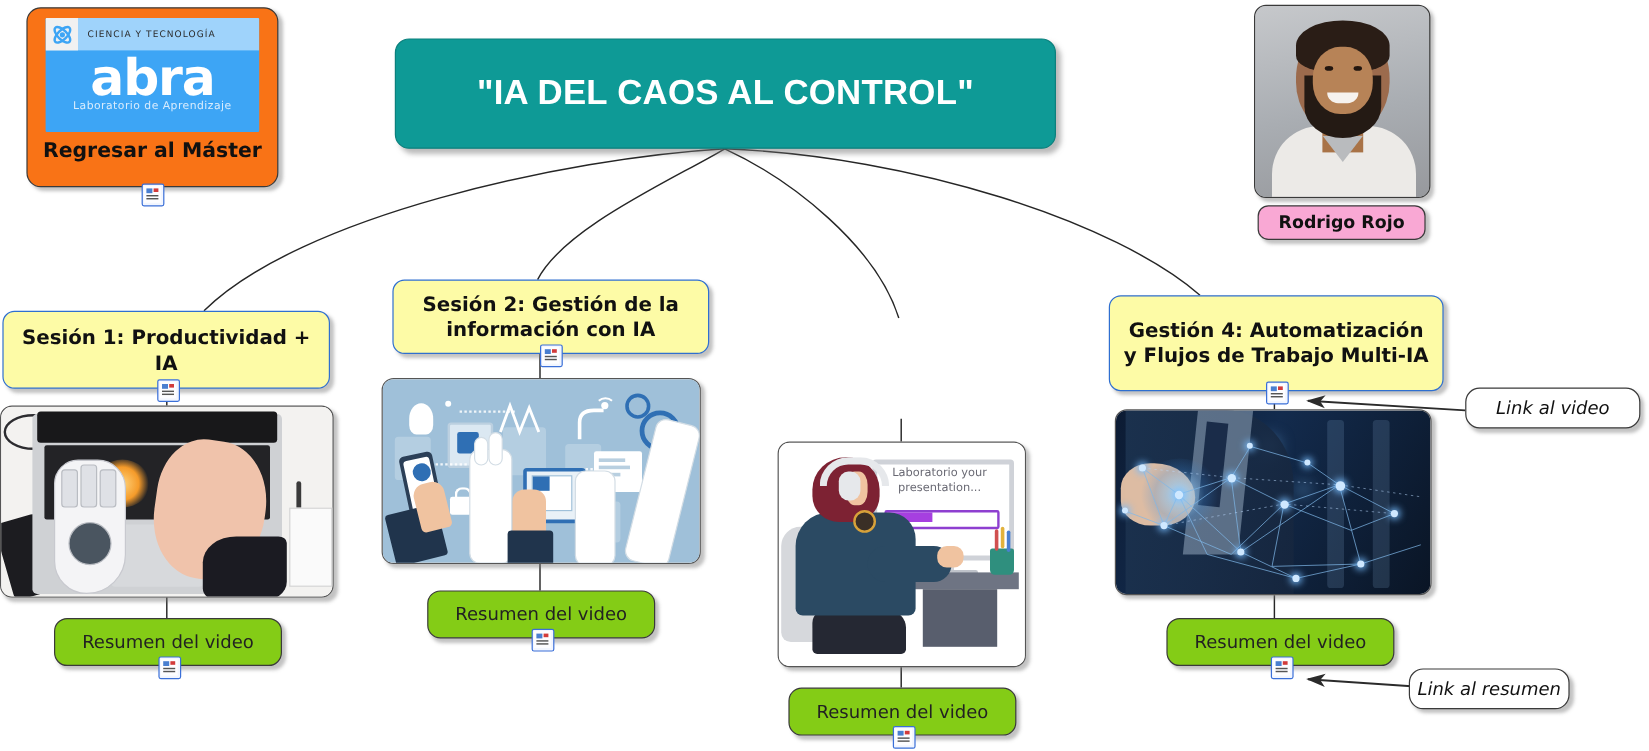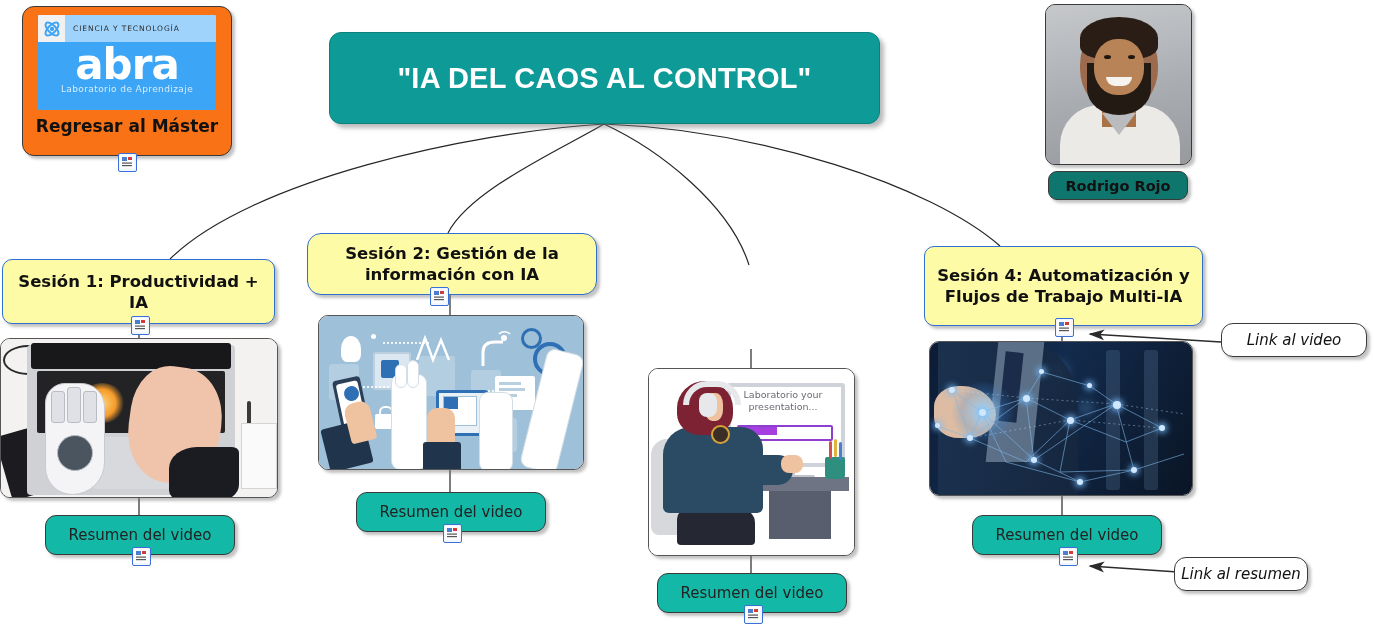--- a/index.html
+++ b/index.html
@@ -66,53 +66,53 @@
     color:#ffffff;font-weight:bold;font-size:29px;letter-spacing:.2px;
     font-family:"Liberation Sans","DejaVu Sans",sans-serif;
   }
 
   
   #photo-card{left:1045px;top:4px;width:147px;height:161px;border-radius:10px;
     overflow:hidden;padding:0;background:#b9bcc0;}
   #photo-card .ph{width:100%;height:100%;position:relative;overflow:hidden;}
   #name-badge{
     left:1048px;top:171px;width:140px;height:29px;
-    background:#0f766e;border:1.4px solid #3a3a3a;border-radius:9px;
+    background:#f9a8d4;border:1.4px solid #3a3a3a;border-radius:9px;
     box-shadow:3px 3px 3px rgba(120,120,120,.45);
     display:flex;align-items:center;justify-content:center;
   }
   #name-badge .t{font-weight:bold;font-size:14.5px;color:#111;}
 
   
   .sbox{
     background:#fdfba6;border:1.4px solid #2f6fd0;border-radius:10px;
     box-shadow:3px 3px 3px rgba(120,120,120,.45);
     display:flex;align-items:center;justify-content:center;text-align:center;
   }
   .sbox .t{
     font-weight:bold;font-size:16.5px;color:#111;line-height:21px;padding:0 8px;
   }
   #s1box{left:2px;top:259px;width:273px;height:65px;}
-  #s2box{left:307px;top:233px;width:290px;height:62px;border-radius:14px;}
+  #s2box{left:327px;top:233px;width:264px;height:62px;}
   #s3box{left:624px;top:265px;width:250px;height:84px;}
   #s4box{left:924px;top:246px;width:279px;height:80px;}
 
   
   .imgcard{
     border:1.2px solid #555;border-radius:10px;overflow:hidden;
     box-shadow:3px 3px 3px rgba(120,120,120,.45);background:#fff;
   }
   #s1img{left:0px;top:338px;width:278px;height:160px;}
   #s2img{left:318px;top:315px;width:266px;height:155px;}
   #s3img{left:648px;top:368px;width:207px;height:188px;}
   #s4img{left:929px;top:341px;width:264px;height:155px;}
 
   
   .rbox{
-    background:#14b8a6;border:1.4px solid #3a3a3a;border-radius:11px;
+    background:#84cc16;border:1.4px solid #3a3a3a;border-radius:11px;
     box-shadow:3px 3px 3px rgba(120,120,120,.45);
     display:flex;align-items:center;justify-content:center;
   }
   .rbox .t{font-size:15px;color:#222;}
   #r1{left:45px;top:515px;width:190px;height:40px;}
   #r2{left:356px;top:492px;width:190px;height:40px;}
   #r3{left:657px;top:573px;width:190px;height:40px;}
   #r4{left:972px;top:515px;width:190px;height:40px;}
 
   
@@ -454,21 +454,21 @@
         <rect x="1" y="1" width="14" height="14" fill="#fdfdff"></rect>
         <rect x="3" y="3" width="5" height="4" fill="#4a7fd0"></rect>
           <rect x="9" y="3" width="4" height="3" fill="#d23b3b"></rect>
         <rect x="3" y="8.5" width="10" height="1.2" fill="#555"></rect>
           <rect x="3" y="11" width="10" height="1.2" fill="#555"></rect>
       </svg>
     </div>
   </div>
 
   <div class="node sbox" id="s4box">
-    <div class="t">Sesión 4: Automatización y Flujos de Trabajo Multi-IA</div>
+    <div class="t">Gestión 4: Automatización y Flujos de Trabajo Multi-IA</div>
     <div class="noteicon" style="left:130px;top:71px;">
       <svg width="16" height="16" viewBox="0 0 16 16">
         <rect x="1" y="1" width="14" height="14" fill="#fdfdff"></rect>
         <rect x="3" y="3" width="5" height="4" fill="#4a7fd0"></rect>
           <rect x="9" y="3" width="4" height="3" fill="#d23b3b"></rect>
         <rect x="3" y="8.5" width="10" height="1.2" fill="#555"></rect>
           <rect x="3" y="11" width="10" height="1.2" fill="#555"></rect>
       </svg>
     </div>
   </div>

